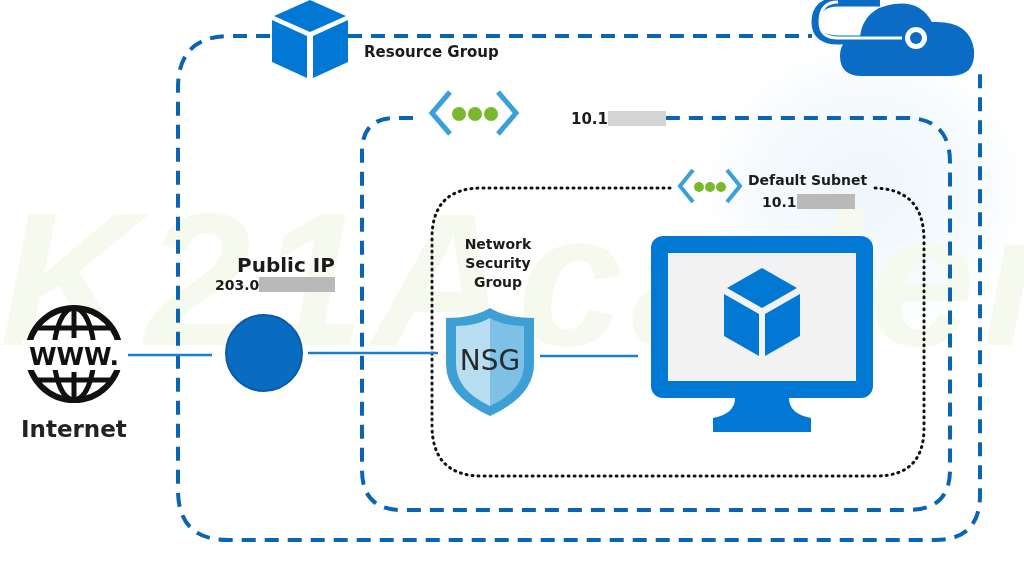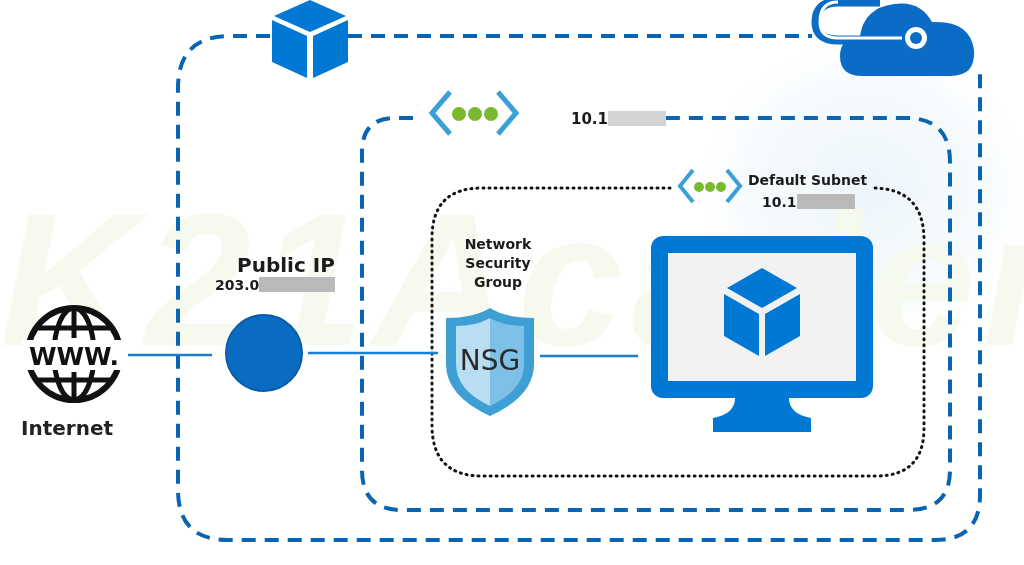--- a/index.html
+++ b/index.html
@@ -53,20 +53,21 @@
     <line x1="128" y1="355" x2="212" y2="355" stroke="#1a7fd0" stroke-width="2.5"></line>
     <line x1="308" y1="353" x2="438" y2="353" stroke="#1a7fd0" stroke-width="2.5"></line>
     <line x1="540" y1="356" x2="638" y2="356" stroke="#1a7fd0" stroke-width="2.5"></line>
   </svg>
 
   <svg width="76" height="78" style="left:272px;top:0px;" viewBox="0 0 76 78">
     <polygon points="38,0 74,16 38,32 2,16" fill="#0078d4"></polygon>
     <polygon points="0,20 35,36 35,78 0,62" fill="#0078d4"></polygon>
     <polygon points="41,36 76,20 76,62 41,78" fill="#0078d4"></polygon>
   </svg>
+  <div class="label" style="left:364px;top:43px;font-size:15px;">Resource Group</div>
 
   <svg width="170" height="76" style="left:810px;top:0px;" viewBox="0 0 170 76">
     <path d="M52 76 Q30 76 30 56 Q30 38 50 36 Q54 8 84 4 Q110 0 122 22 Q160 20 164 50 Q166 76 140 76 Z" fill="#0a6cc5"></path>
     <path d="M70 2 L28 2 Q6 2 6 22 Q6 40 28 40 L94 40" fill="none" stroke="#0a6cc5" stroke-width="9"></path>
     <path d="M28 2 Q10 2 10 22 Q10 38 28 38 L92 38" fill="none" stroke="#ffffff" stroke-width="3"></path>
     <circle cx="106" cy="38" r="11" fill="#ffffff"></circle>
     <circle cx="106" cy="38" r="6" fill="#0a6cc5"></circle>
   </svg>
 
   <svg width="92" height="46" style="left:428px;top:90px;" viewBox="0 0 92 46">
@@ -95,21 +96,21 @@
   <svg width="104" height="104" style="left:22px;top:302px;" viewBox="0 0 104 104">
     <circle cx="52" cy="52" r="46" fill="#ffffff" stroke="#111" stroke-width="6"></circle>
     <ellipse cx="52" cy="52" rx="20" ry="46" fill="none" stroke="#111" stroke-width="5"></ellipse>
     <line x1="52" y1="6" x2="52" y2="36" stroke="#111" stroke-width="5"></line>
     <line x1="52" y1="70" x2="52" y2="98" stroke="#111" stroke-width="5"></line>
     <line x1="16" y1="26" x2="88" y2="26" stroke="#111" stroke-width="5"></line>
     <line x1="16" y1="78" x2="88" y2="78" stroke="#111" stroke-width="5"></line>
     <rect x="0" y="38" width="104" height="30" fill="#ffffff"></rect>
     <text x="52" y="63" text-anchor="middle" font-family="DejaVu Sans, sans-serif" font-weight="bold" font-size="25" fill="#111">WWW.</text>
   </svg>
-  <div class="label" style="left:21px;top:416px;font-size:20px;color:#222;">Internet</div>
+  <div class="label" style="left:21px;top:416px;font-size:23px;color:#222;">Internet</div>
 
   <div class="label" style="left:237px;top:253px;font-size:20px;">Public IP</div>
   <div class="label" style="left:215px;top:277px;font-size:14px;">
     <span>203.0</span><span class="redact" style="width:76px;"></span>
   </div>
   <svg width="80" height="80" style="left:224px;top:313px;" viewBox="0 0 80 80">
     <circle cx="40" cy="40" r="38" fill="#0a6cc0" stroke="#0a5aa8" stroke-width="2"></circle>
   </svg>
 
   <div class="label" style="left:446px;top:235px;width:104px;text-align:center;font-size:14px;line-height:19px;">

